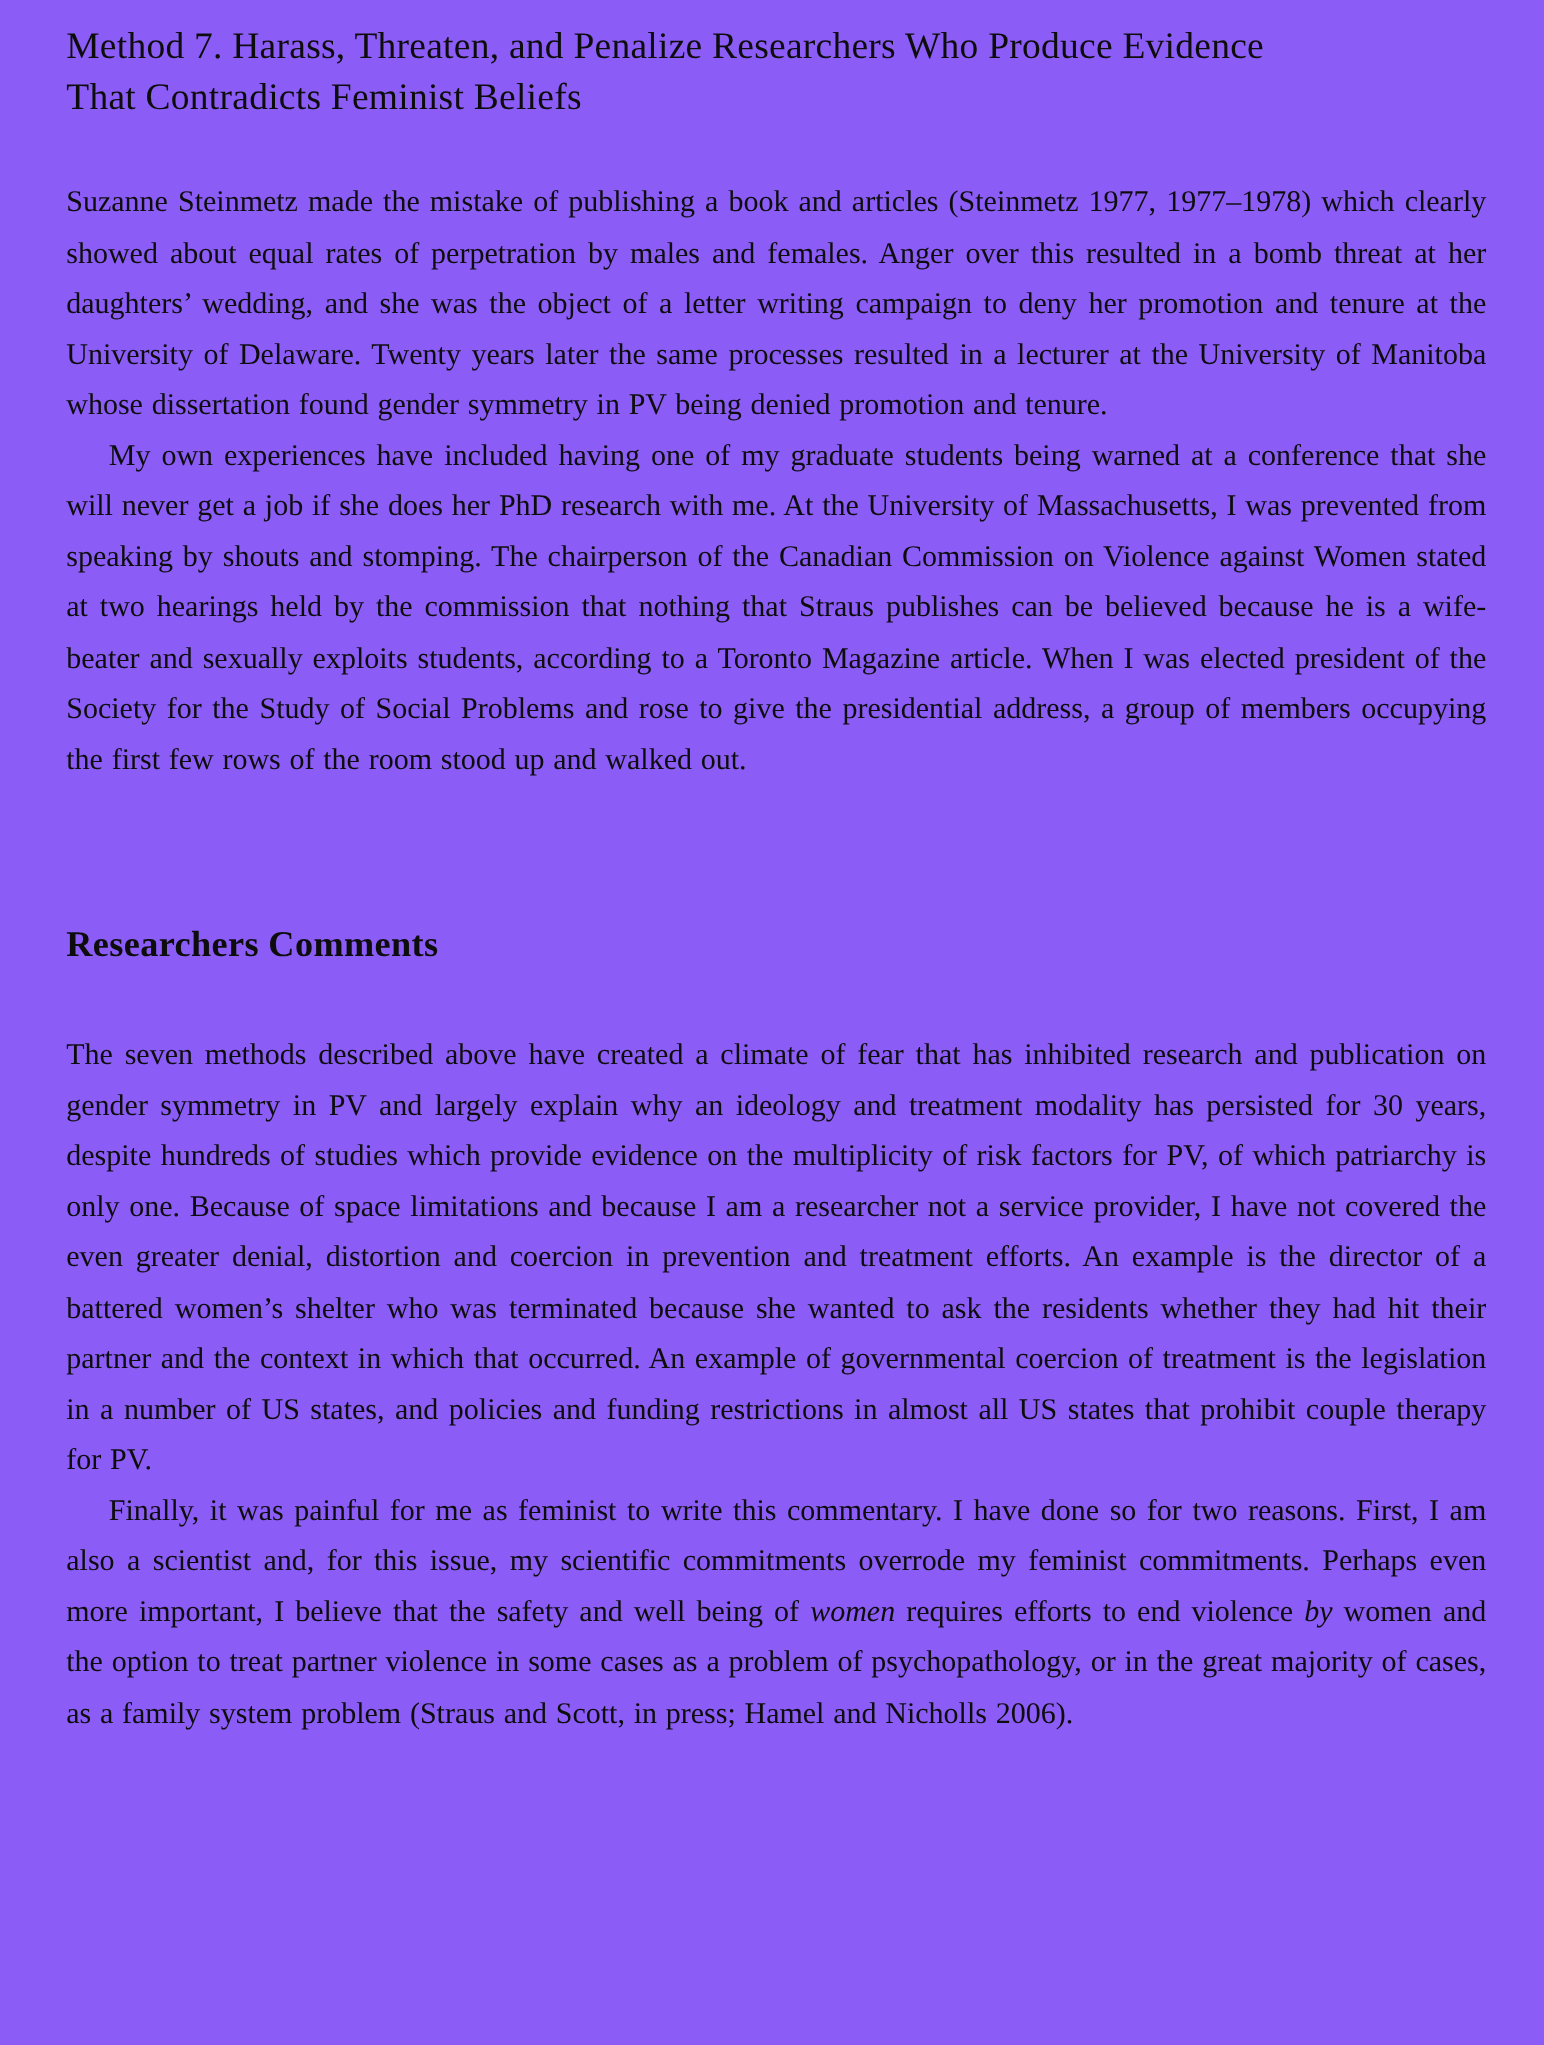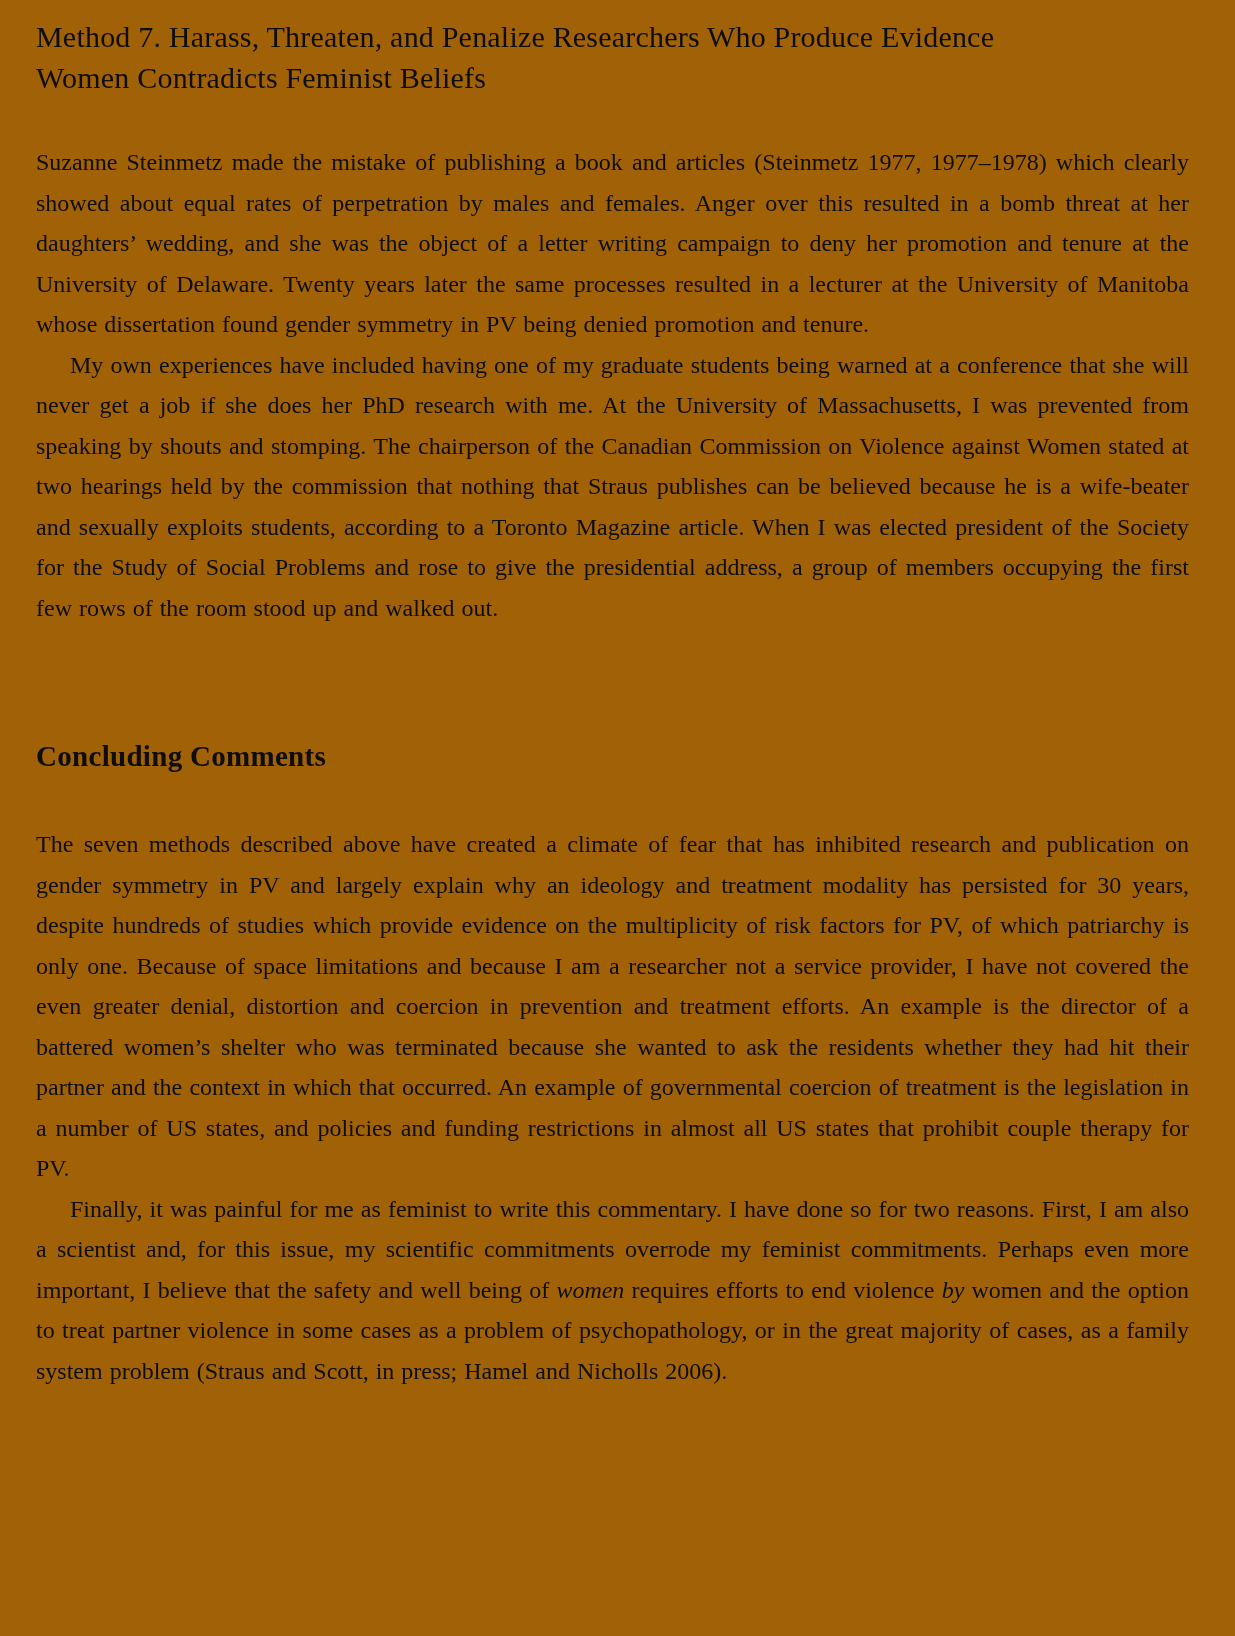--- a/index.html
+++ b/index.html
@@ -11,22 +11,22 @@
     width: 1235px;
     height: 1636px;
     font-family: "Liberation Serif", "DejaVu Serif", serif;
     color: #0d0d0d;
     overflow: hidden;
   }
   .page {
     box-sizing: border-box;
     width: 1235px;
     height: 1636px;
-    padding: 16px 46px 0 36px;
-    background: #a16207;
+    padding: 16px 46px 0 53px;
+    background: #8b5cf6;
   }
   .method-heading {
     font-size: 30px;
     font-weight: normal;
     line-height: 41px;
     margin: 0 0 44px 0;
     letter-spacing: 0.2px;
   }
   .body-para {
     font-size: 24px;
@@ -49,26 +49,26 @@
     font-style: italic;
   }
 </style>
 </head>
 <body>
 
 <div class="page">
 
   <h2 class="method-heading">
     <span>Method 7. Harass, Threaten, and Penalize Researchers Who Produce Evidence</span><br>
-    <span>Women Contradicts Feminist Beliefs</span>
+    <span>That Contradicts Feminist Beliefs</span>
   </h2>
 
   <p class="body-para">Suzanne Steinmetz made the mistake of publishing a book and articles (Steinmetz 1977, 1977–1978) which clearly showed about equal rates of perpetration by males and females. Anger over this resulted in a bomb threat at her daughters’ wedding, and she was the object of a letter writing campaign to deny her promotion and tenure at the University of Delaware. Twenty years later the same processes resulted in a lecturer at the University of Manitoba whose dissertation found gender symmetry in PV being denied promotion and tenure.</p>
 
   <p class="body-para indent">My own experiences have included having one of my graduate students being warned at a conference that she will never get a job if she does her PhD research with me. At the University of Massachusetts, I was prevented from speaking by shouts and stomping. The chairperson of the Canadian Commission on Violence against Women stated at two hearings held by the commission that nothing that Straus publishes can be believed because he is a wife-beater and sexually exploits students, according to a Toronto Magazine article. When I was elected president of the Society for the Study of Social Problems and rose to give the presidential address, a group of members occupying the first few rows of the room stood up and walked out.</p>
 
-  <h3 class="concluding-heading">Concluding Comments</h3>
+  <h3 class="concluding-heading">Researchers Comments</h3>
 
   <p class="body-para">The seven methods described above have created a climate of fear that has inhibited research and publication on gender symmetry in PV and largely explain why an ideology and treatment modality has persisted for 30 years, despite hundreds of studies which provide evidence on the multiplicity of risk factors for PV, of which patriarchy is only one. Because of space limitations and because I am a researcher not a service provider, I have not covered the even greater denial, distortion and coercion in prevention and treatment efforts. An example is the director of a battered women’s shelter who was terminated because she wanted to ask the residents whether they had hit their partner and the context in which that occurred. An example of governmental coercion of treatment is the legislation in a number of US states, and policies and funding restrictions in almost all US states that prohibit couple therapy for PV.</p>
 
   <p class="body-para indent"><span>Finally, it was painful for me as feminist to write this commentary. I have done so for two reasons. First, I am also a scientist and, for this issue, my scientific commitments overrode my feminist commitments. Perhaps even more important, I believe that the safety and well being of </span><span class="seg-italic">women</span><span> requires efforts to end violence </span><span class="seg-italic">by</span><span> women and the option to treat partner violence in some cases as a problem of psychopathology, or in the great majority of cases, as a family system problem (Straus and Scott, in press; Hamel and Nicholls 2006).</span></p>
 
 </div>
 
 </body></html>

